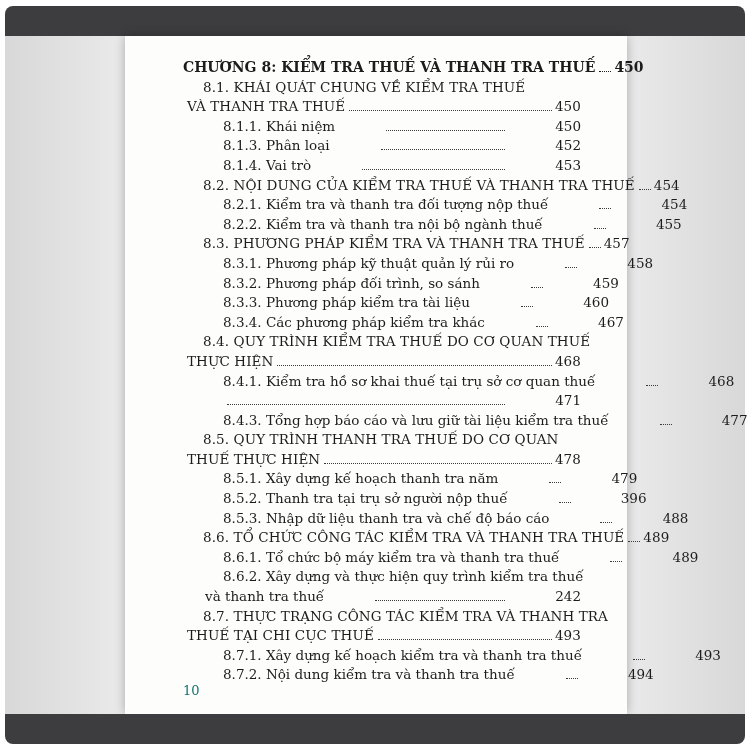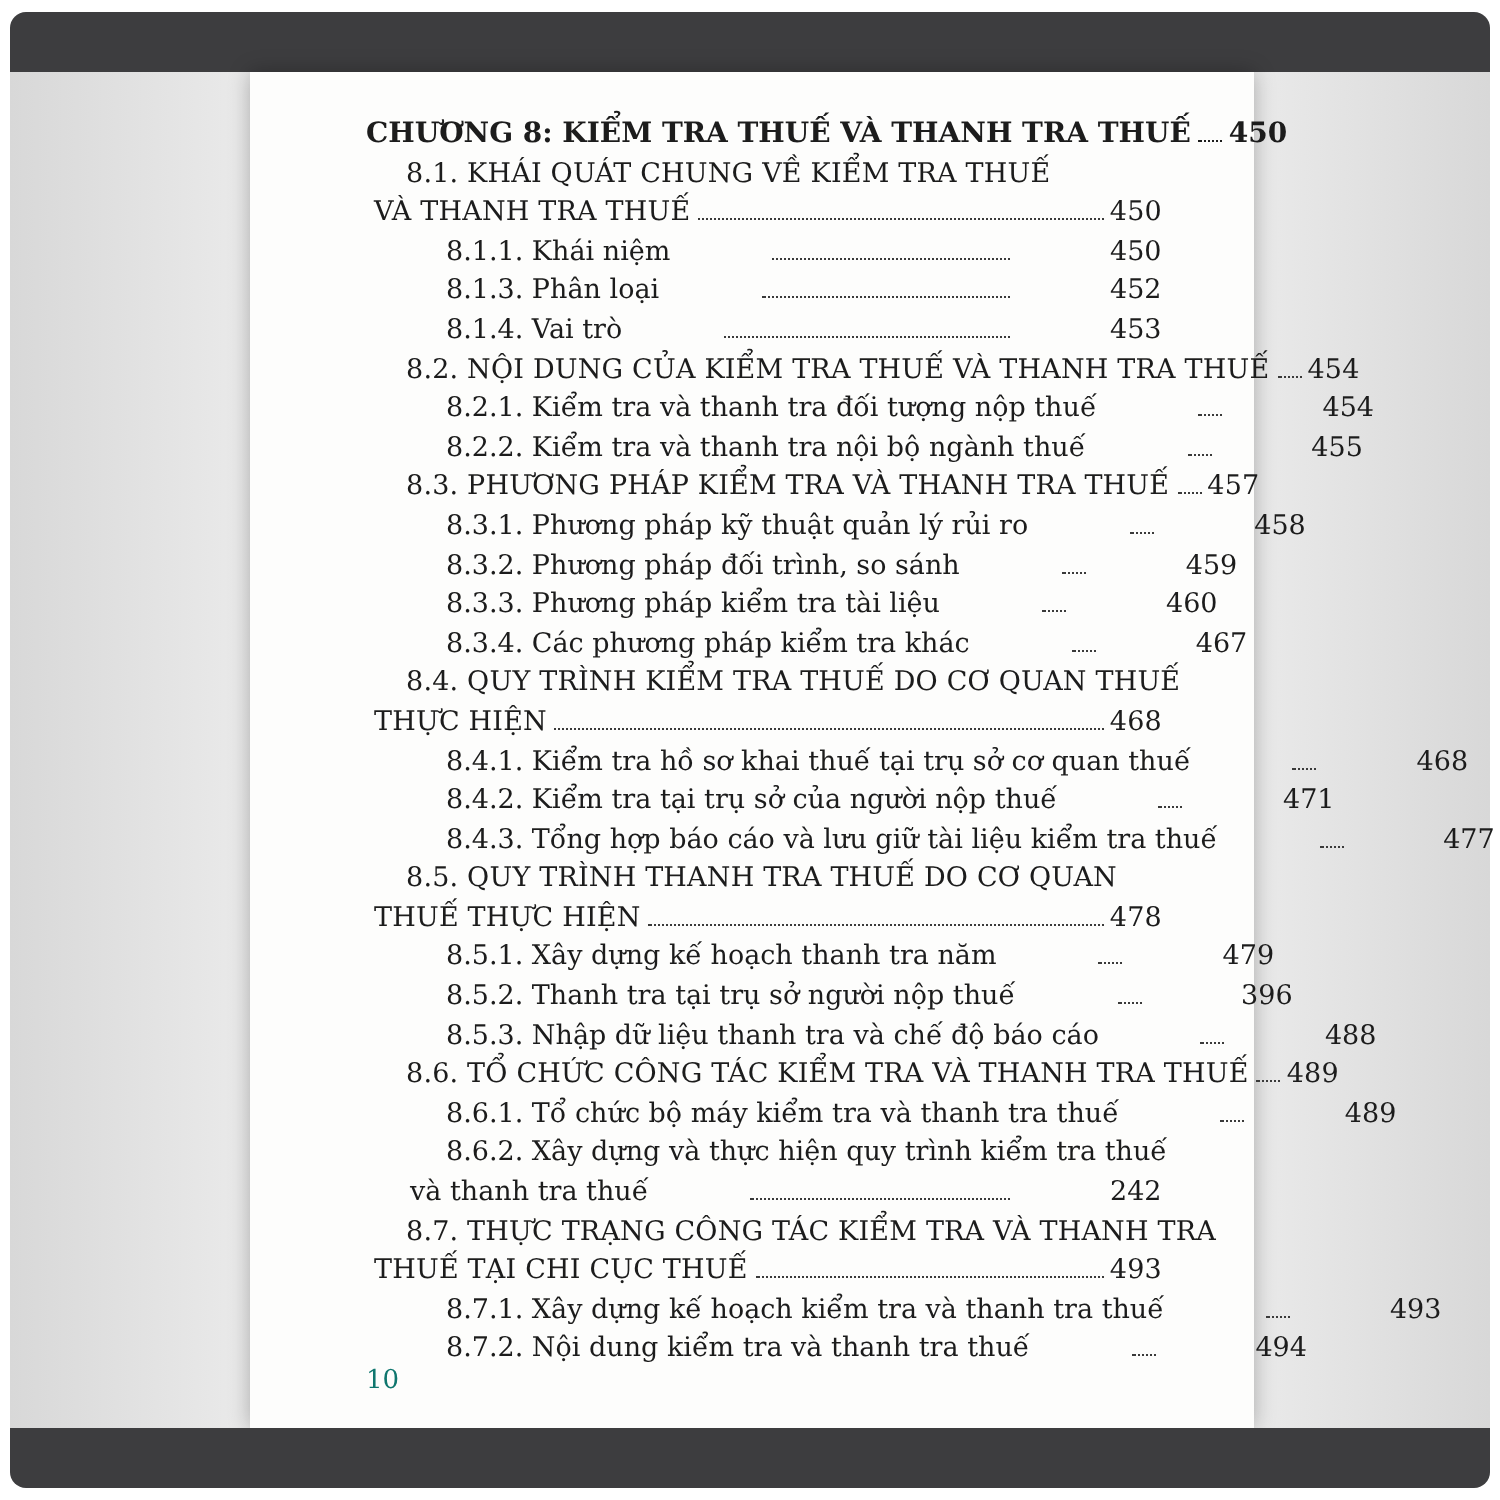--- a/index.html
+++ b/index.html
@@ -51,21 +51,21 @@
   .level-2.cont { padding-left: 22px; }
 
   .toc-text { flex: 0 0 auto; }
   .leader {
     flex: 1 1 auto;
     border-bottom: 1.6px dotted #3a3a3a;
     margin: 0 3px 3px 4px;
     min-width: 12px;
   }
   .toc-row.bold .leader { border-bottom-color: #1c1c1c; }
-  .toc-page { flex: 0 0 auto; min-width: 26px; text-align: left; }
+  .toc-page { flex: 0 0 auto; min-width: 26px; text-align: right; }
 
   .folio {
     position: absolute; bottom: 16px; left: 58px;
     font-size: 13px; color: #0f766e;
   }
 </style>
 </head>
 <body>
 
 <div class="scene">
@@ -148,21 +148,20 @@
             <span class="toc-text">THỰC HIỆN</span>
             <span class="leader"></span>
             <span class="toc-page">468</span>
           </div>
           <div class="toc-row level-2">
             <span class="toc-text">8.4.1. Kiểm tra hồ sơ khai thuế tại trụ sở cơ quan thuế</span>
             <span class="leader"></span>
             <span class="toc-page">468</span>
           </div>
           <div class="toc-row level-2">
-            <span class="toc-text">8.4.2. Kiểm tra tại trụ sở của người nộp thuế</span>
             <span class="leader"></span>
             <span class="toc-page">471</span>
           </div>
           <div class="toc-row level-2">
             <span class="toc-text">8.4.3. Tổng hợp báo cáo và lưu giữ tài liệu kiểm tra thuế</span>
             <span class="leader"></span>
             <span class="toc-page">477</span>
           </div>
           <div class="toc-row level-1 caps">
             <span class="toc-text">8.5. QUY TRÌNH THANH TRA THUẾ DO CƠ QUAN</span>

